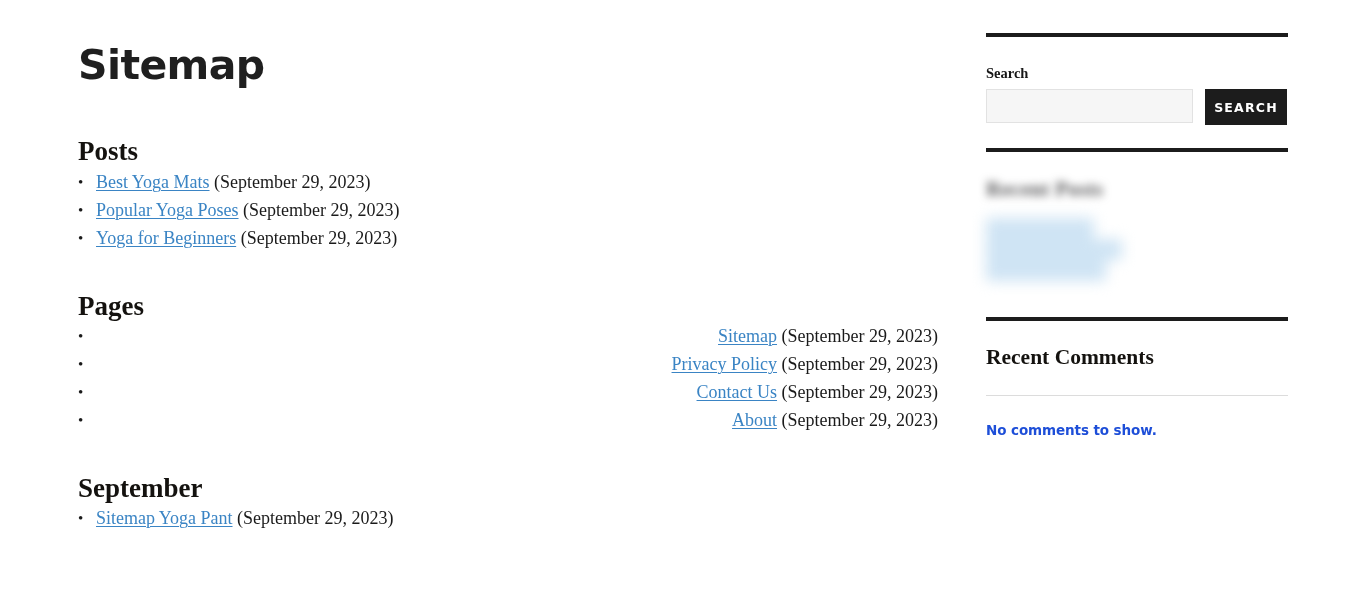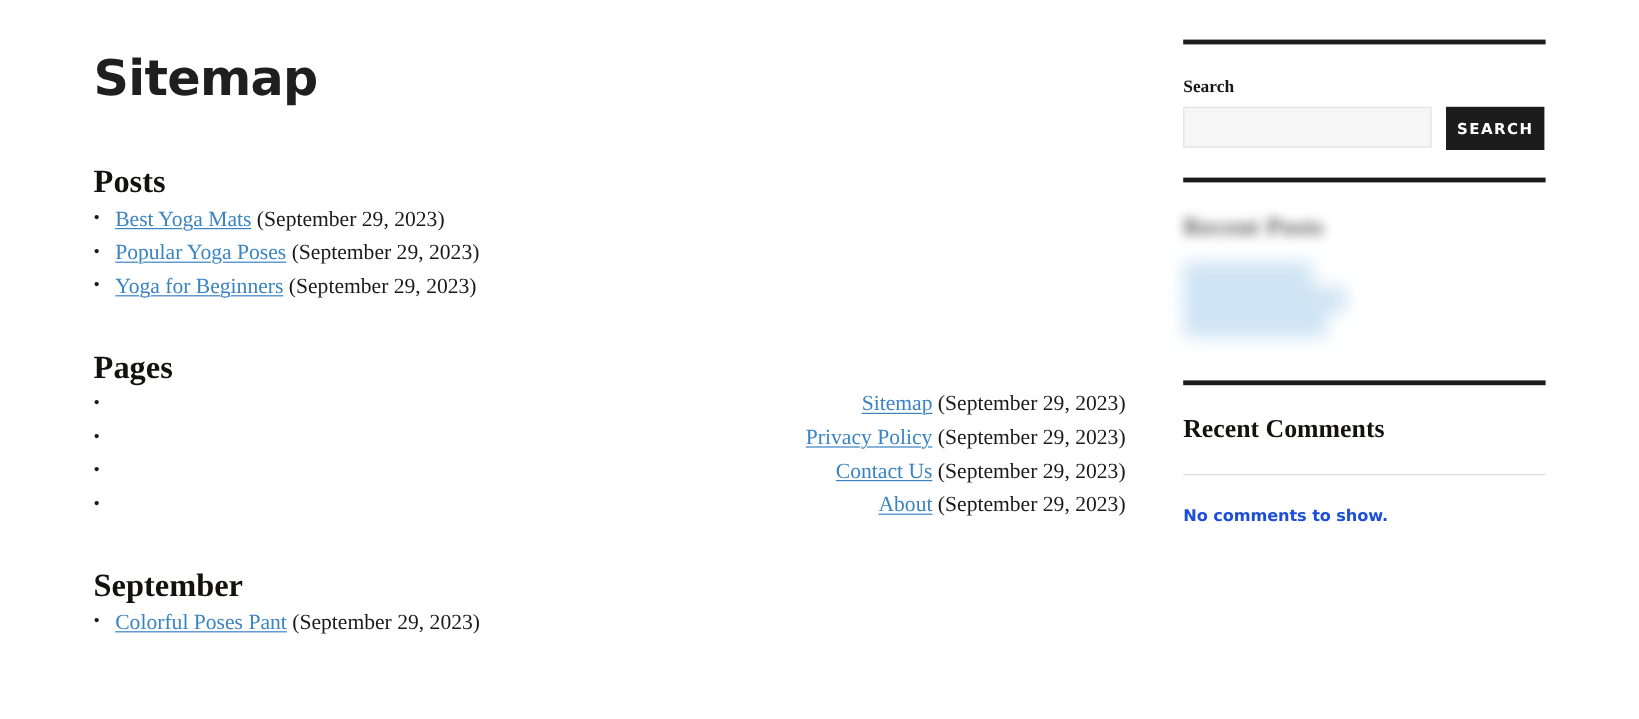--- a/index.html
+++ b/index.html
@@ -242,21 +242,21 @@
       </li>
       <li>
         <a class="sitemap-link" href="#">About</a>
         <span class="item-date">(September 29, 2023)</span>
       </li>
     </ul>
 
     <h2 class="section-heading sec-products">September</h2>
     <ul class="sitemap-list list-gap-products">
       <li>
-        <a class="sitemap-link" href="#">Colorful Poses Pant</a>
+        <a class="sitemap-link" href="#">Sitemap Yoga Pant</a>
         <span class="item-date">(September 29, 2023)</span>
       </li>
     </ul>
 
   </main>
 
   <aside class="sidebar-col">
 
     <div style="padding-top:9px;">
       <div class="rule-thick"></div>

